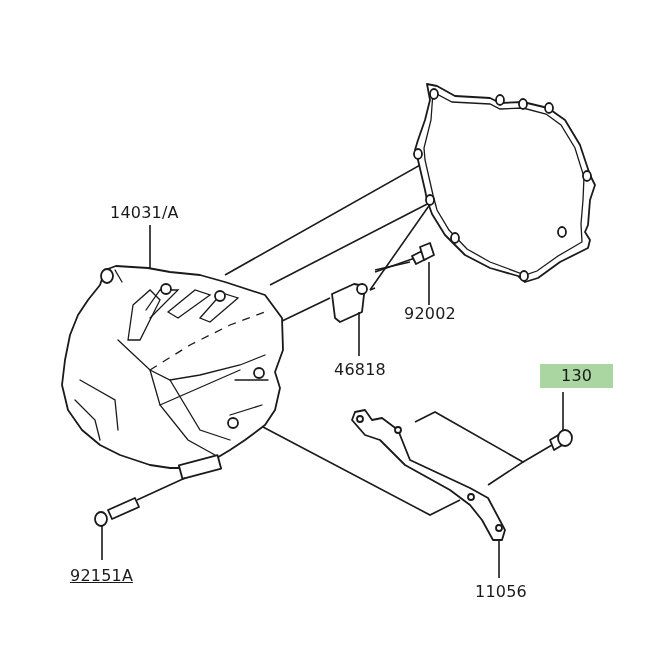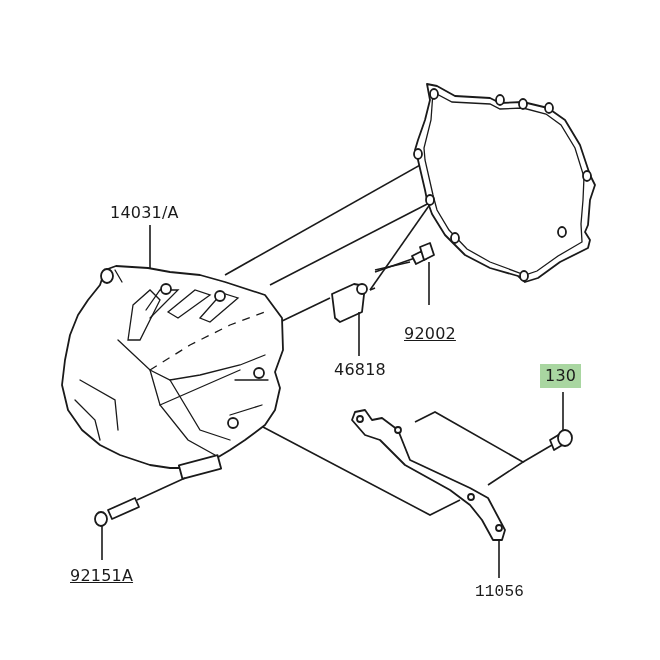--- a/index.html
+++ b/index.html
@@ -9,21 +9,21 @@
       position: absolute;
       font-family: "DejaVu Sans", sans-serif;
       font-size: 16px;
       color: #1a1a1a;
       letter-spacing: 0.2px;
       white-space: nowrap;
       line-height: 20px;
     }
     .part-label.highlight {
       background: #a9d6a1;
-      padding: 2px 5px;
+      padding: 2px 21px;
       text-align: right;
     }
     .ln { stroke: #1a1a1a; stroke-width: 1.6; fill: none; }
     .part { stroke: #1a1a1a; stroke-width: 1.8; fill: #ffffff; stroke-linejoin: round; stroke-linecap: round; }
     .thin { stroke: #1a1a1a; stroke-width: 1.3; fill: none; stroke-linecap: round; }
     .dash { stroke: #1a1a1a; stroke-width: 1.3; fill: none; stroke-dasharray: 8 7; }
   </style>
 </head>
 <body>
 
@@ -116,18 +116,18 @@
 
     <g>
       <line class="ln" x1="523" y1="462" x2="552" y2="445"></line>
       <path class="part" d="M550,440 L560,434 L564,444 L554,450 Z"></path>
       <ellipse class="part" cx="565" cy="438" rx="7" ry="8"></ellipse>
       <line class="ln" x1="563" y1="392" x2="563" y2="430"></line>
     </g>
   </svg>
 
   <div class="part-label" style="left:110px; top:203px;">14031/A</div>
-  <div class="part-label" style="left:404px; top:324px;text-decoration:underline;">92002</div>
+  <div class="part-label" style="left:404px; top:304px;">92002</div>
   <div class="part-label" style="left:334px; top:360px;">46818</div>
   <div class="part-label highlight" style="left:540px; top:364px;">130</div>
   <div class="part-label" style="left:70px; top:566px;text-decoration:underline;">92151A</div>
-  <div class="part-label" style="left:475px; top:582px;font-family:Liberation Mono, monospace;">11056</div>
+  <div class="part-label" style="left:475px; top:582px;">11056</div>
 </div>
 
 </body></html>

